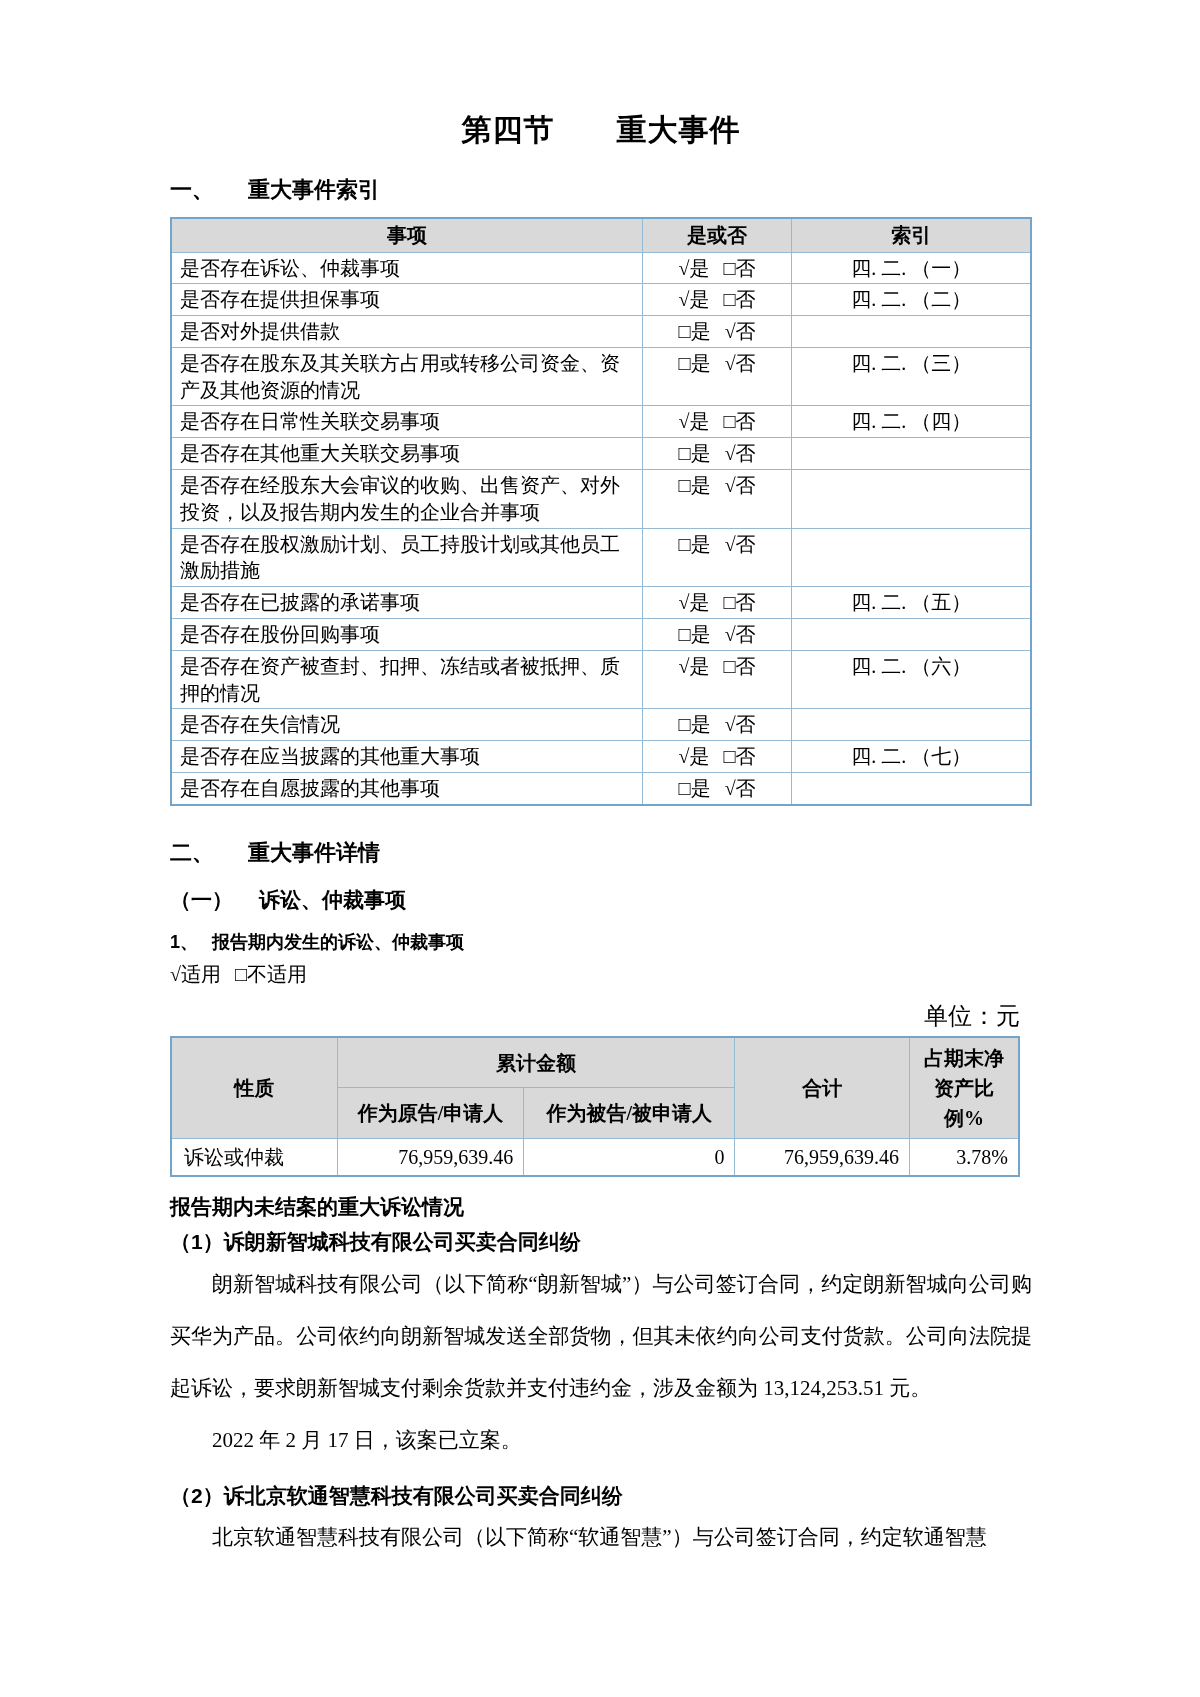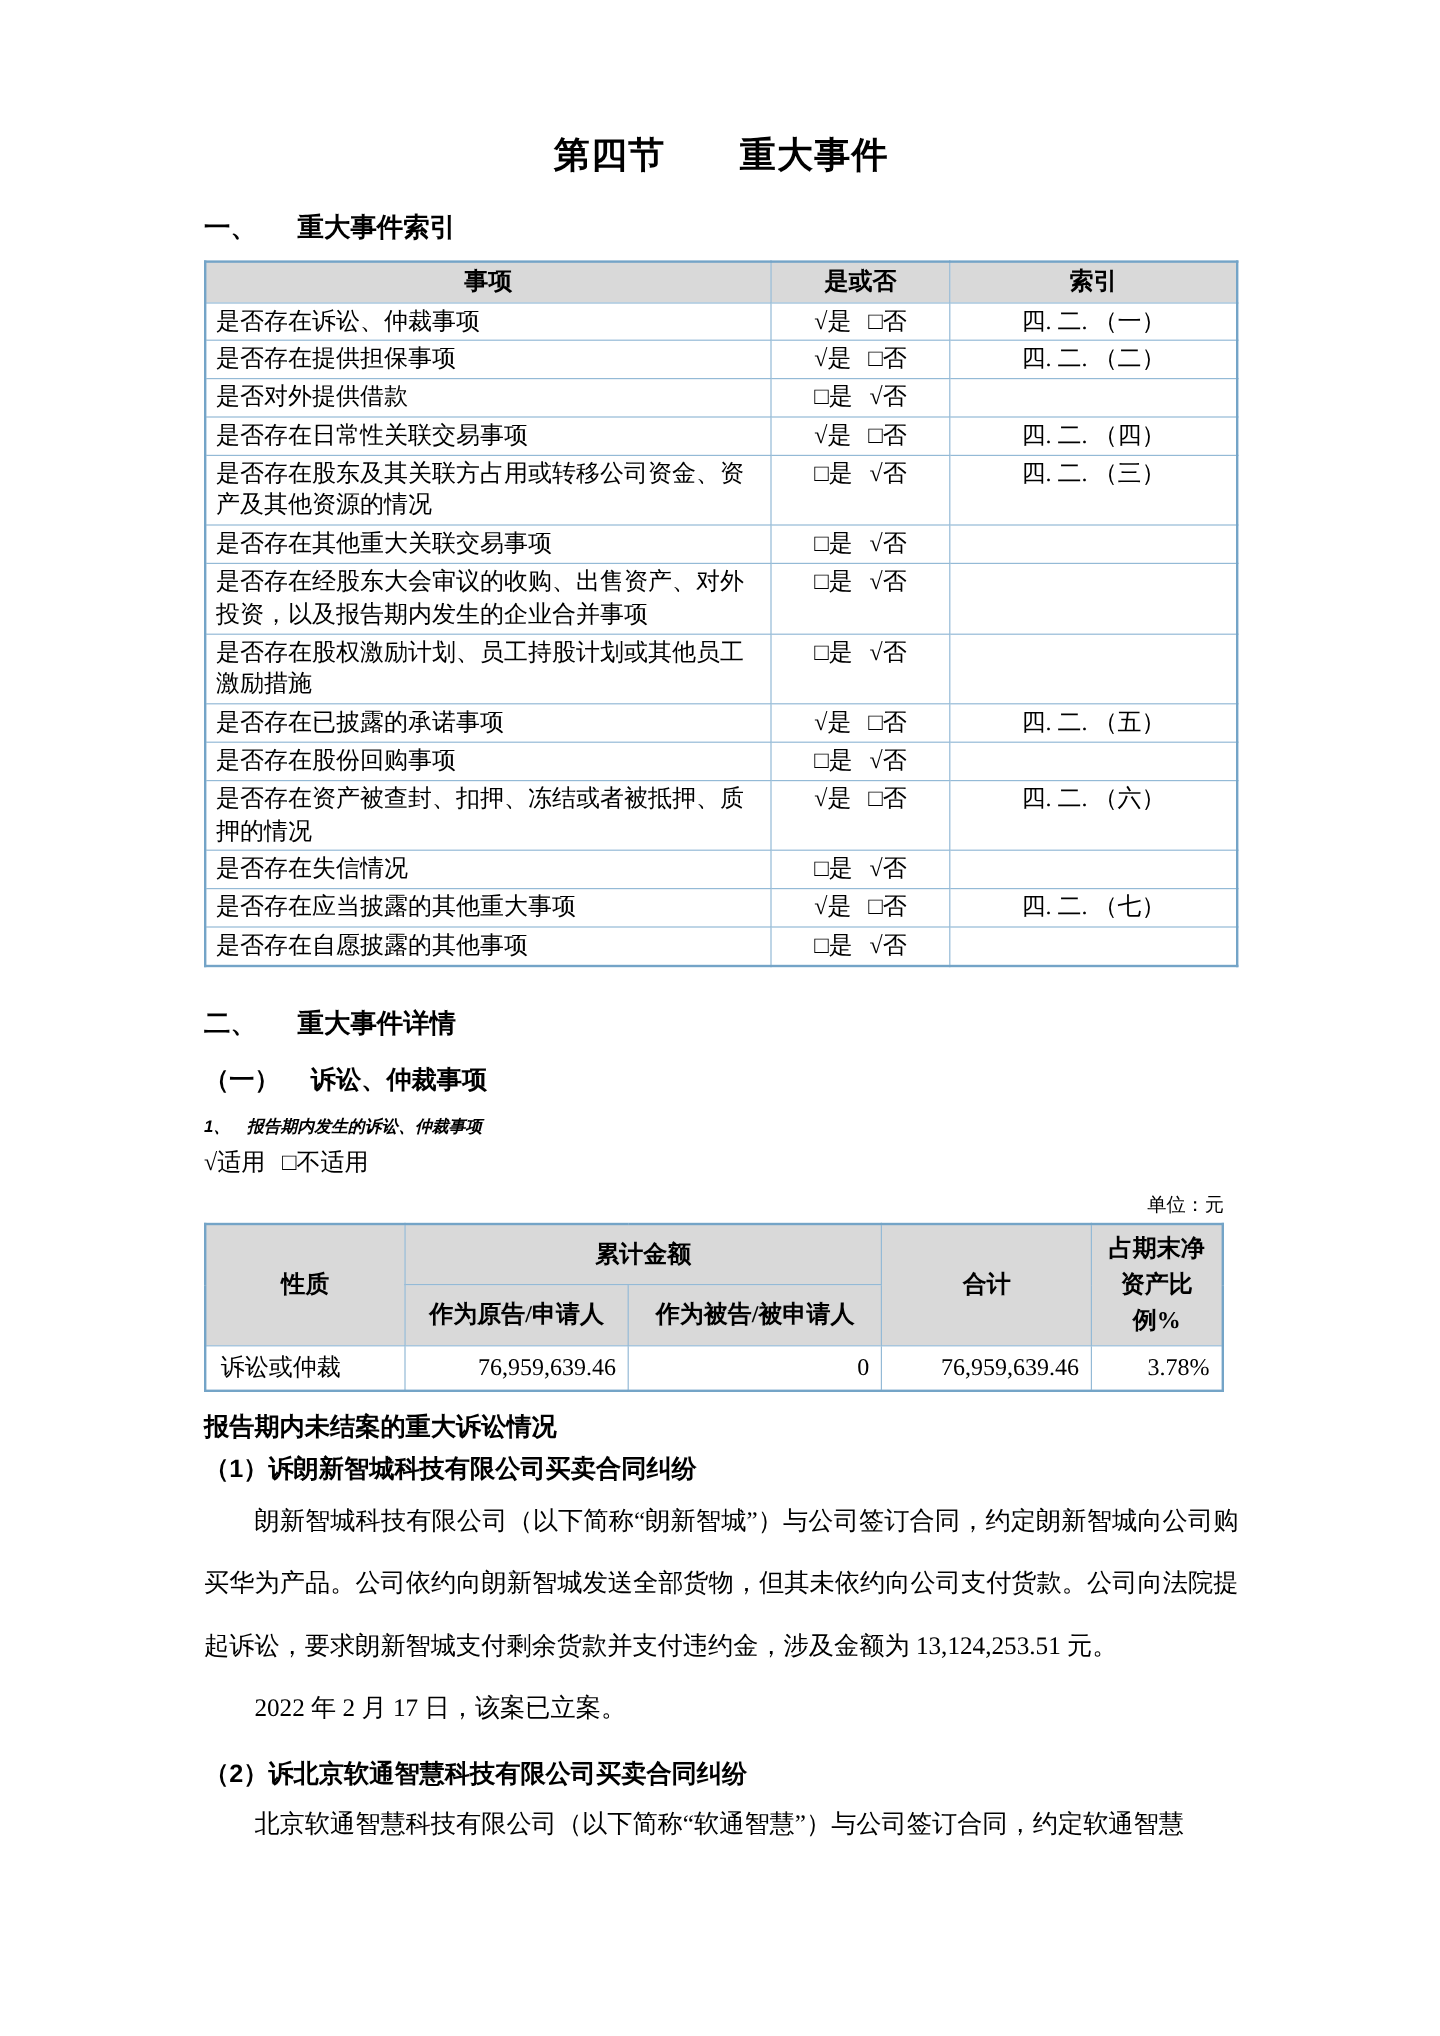--- a/index.html
+++ b/index.html
@@ -19,22 +19,22 @@
     font-family: "Liberation Sans", "DejaVu Sans", sans-serif;
   }
 
   .h1 { font-size: 22px; font-weight: bold; margin-top: 24px;
         font-family: "Liberation Sans", "DejaVu Sans", sans-serif; }
   .h1 .t { margin-left: 34px; }
   .h2 { margin-top: 32px; }
   .h3 { font-size: 21px; font-weight: bold; margin-top: 18px;
         font-family: "Liberation Sans", "DejaVu Sans", sans-serif; }
   .h3 .t { margin-left: 26px; }
-  .h4 { font-size: 14px; font-weight: bold; margin-top: 16px;
-        font-family: "Liberation Sans", "DejaVu Sans", sans-serif; font-style: italic; }
+  .h4 { font-size: 18px; font-weight: bold; margin-top: 16px;
+        font-family: "Liberation Sans", "DejaVu Sans", sans-serif; }
   .h4 .t { margin-left: 14px; }
 
   .applicable { font-size: 20px; margin-top: 7px; }
 
   table.tbl {
     border-collapse: collapse;
     border: 2px solid #74a4c7;
     font-size: 20px;
   }
   .tbl th, .tbl td { border: 1px solid #94bad6; }
@@ -42,21 +42,21 @@
   .t1 { width: 862px; margin-top: 12px; }
   .t1 th {
     background: #d9d9d9; font-weight: bold; text-align: center;
     padding: 3px 0; line-height: 1.35;
   }
   .t1 td { padding: 2px 8px; line-height: 1.34; vertical-align: top; }
   .t1 td.ans, .t1 td.idx { text-align: center; }
   .ans { word-spacing: 9px; white-space: nowrap; }
 
   .t2wrap { width: 850px; }
-  .unit { font-size: 16px; text-align: right; margin: 12px 0 4px 0; }
+  .unit { font-size: 24px; text-align: right; margin: 12px 0 4px 0; }
   .t2 { width: 850px; }
   .t2 th {
     background: #d9d9d9; font-weight: bold; text-align: center;
     vertical-align: middle; padding: 5px 4px; line-height: 1.5;
   }
   .t2 td { padding: 4px 6px; line-height: 1.4; }
   .t2 td.nature { text-align: left; padding-left: 12px; }
   .t2 td.num { text-align: right; padding-right: 10px; }
 
   .bold-line {
@@ -104,28 +104,28 @@
           <td class="item">是否存在提供担保事项</td>
           <td class="ans">√是 □否</td>
           <td class="idx">四. 二. （二）</td>
         </tr>
       <tr>
           <td class="item">是否对外提供借款</td>
           <td class="ans">□是 √否</td>
           <td class="idx"></td>
         </tr>
       <tr>
+          <td class="item">是否存在股东及其关联方占用或转移公司资金、资产及其他资源的情况</td>
+          <td class="ans">□是 √否</td>
+          <td class="idx">四. 二. （三）</td>
+        </tr>
+      <tr>
           <td class="item">是否存在日常性关联交易事项</td>
           <td class="ans">√是 □否</td>
           <td class="idx">四. 二. （四）</td>
-        </tr>
-      <tr>
-          <td class="item">是否存在股东及其关联方占用或转移公司资金、资产及其他资源的情况</td>
-          <td class="ans">□是 √否</td>
-          <td class="idx">四. 二. （三）</td>
         </tr>
       <tr>
           <td class="item">是否存在其他重大关联交易事项</td>
           <td class="ans">□是 √否</td>
           <td class="idx"></td>
         </tr>
       <tr>
           <td class="item">是否存在经股东大会审议的收购、出售资产、对外投资，以及报告期内发生的企业合并事项</td>
           <td class="ans">□是 √否</td>
           <td class="idx"></td>

